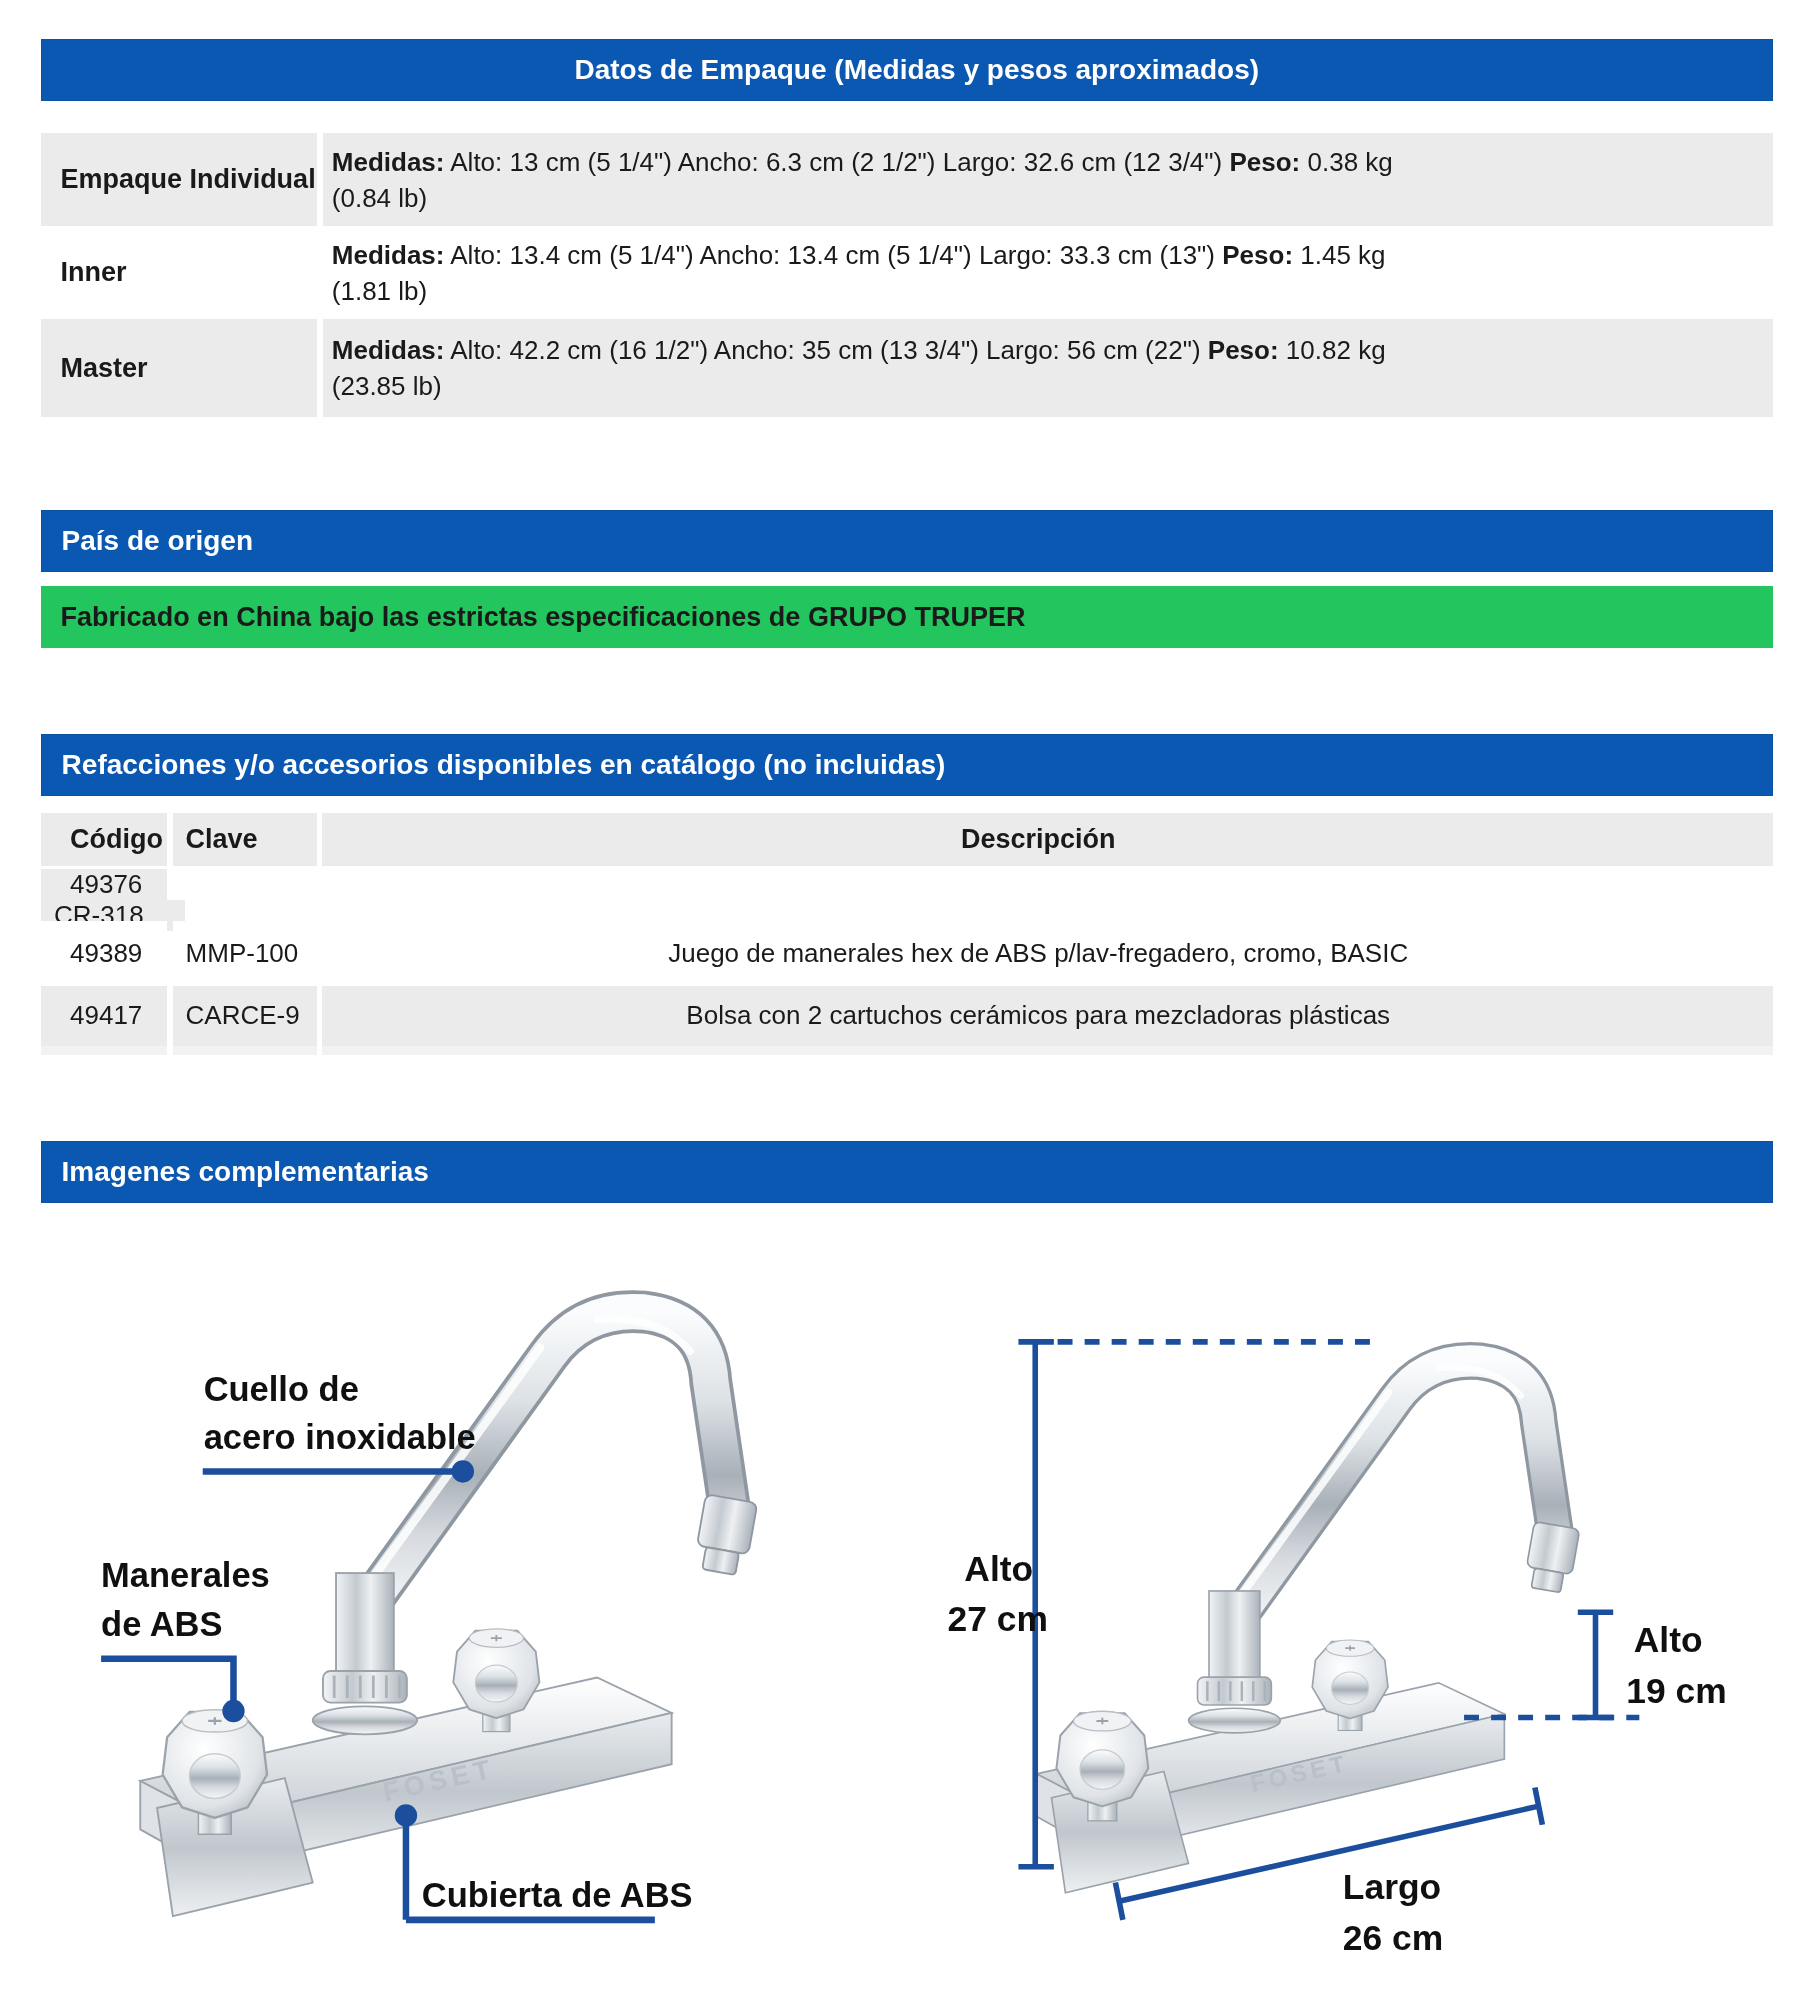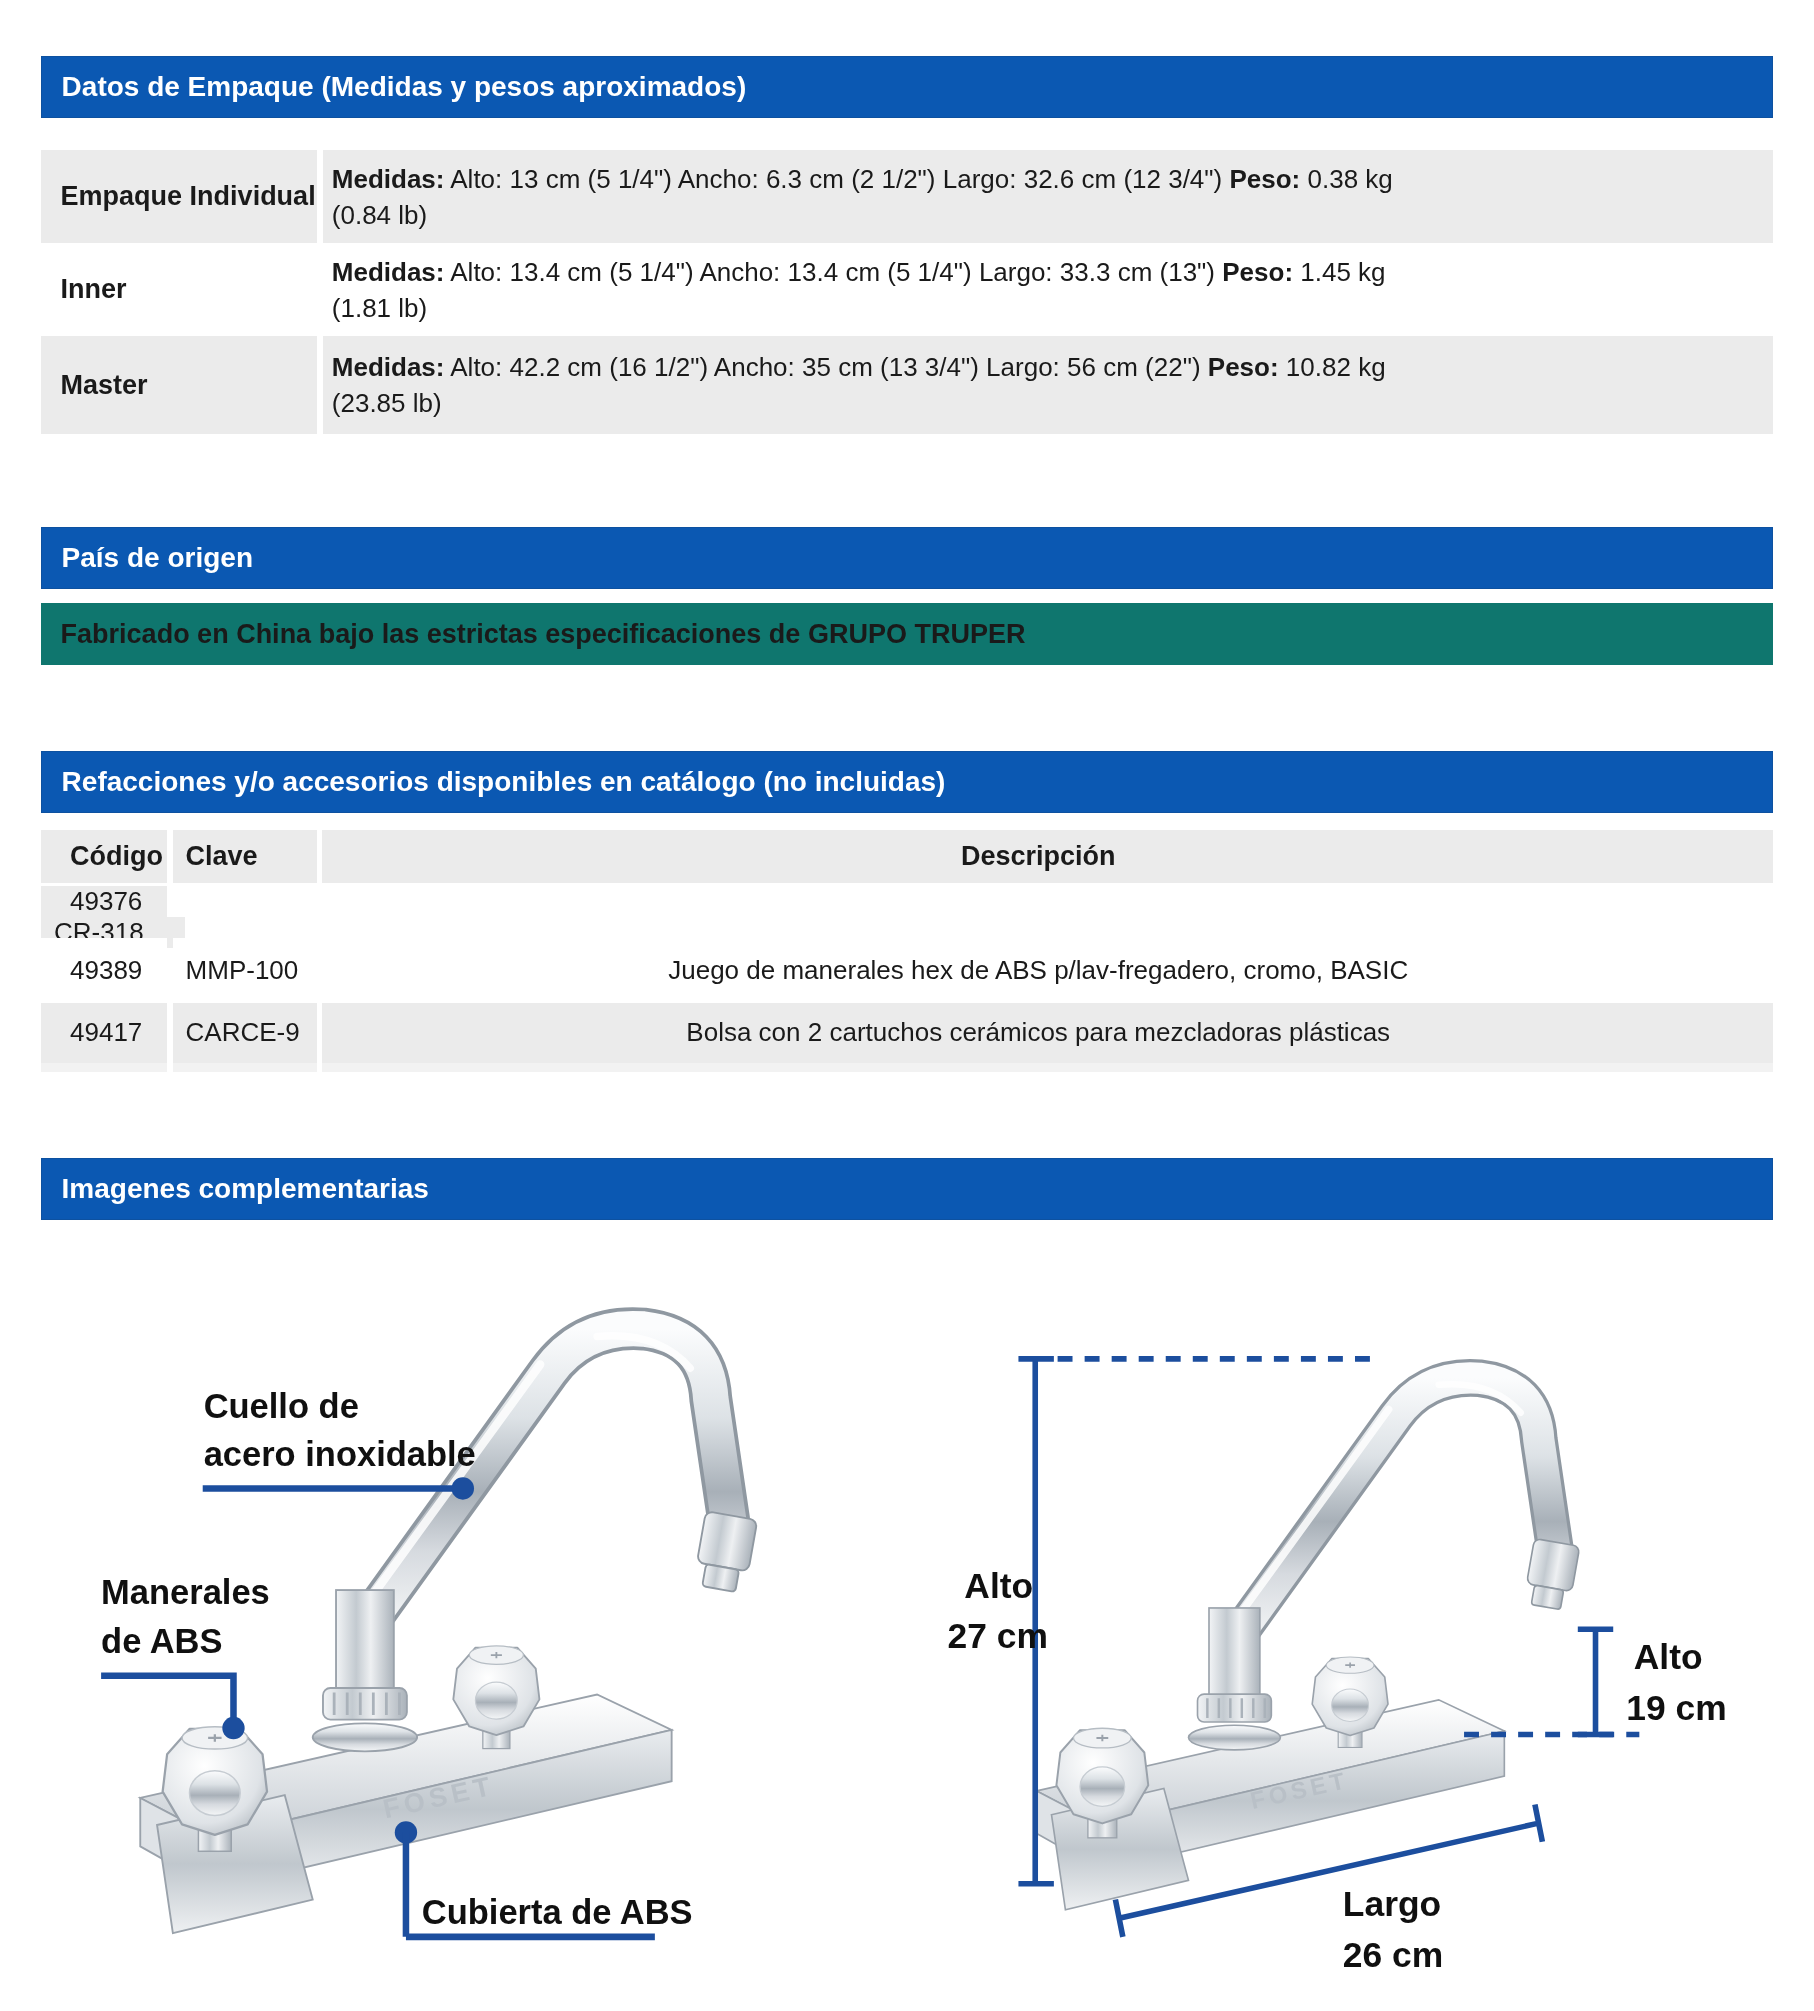--- a/index.html
+++ b/index.html
@@ -15,36 +15,36 @@
     background:#0b58b2;
     border:1.9px solid #0d51a0;
     box-sizing:border-box;
     color:#ffffff;
     font-weight:bold;
     font-size:28px;
     height:62px;
     display:flex;align-items:center;
     padding-left:19.6px;
   }
-  .bar.first{margin-top:56px;}
+  .bar.first{margin-top:39px;justify-content:center;}
   
   .t1{margin-top:32px;}
   .trow{display:flex;column-gap:5.6px;}
   .cell{box-sizing:border-box;display:flex;flex-direction:column;justify-content:center;}
   .gray .cell{background:#ebebeb;}
   .white .cell{background:#ffffff;}
   .strip .cell{background:#f2f2f2;}
   .t1 .lab{width:276px;padding-left:19.6px;font-weight:bold;font-size:27px;}
   .t1 .val{width:1451px;padding-left:9.3px;padding-right:37px;font-size:26px;line-height:36px;}
   .t1 .r1{min-height:93px;}
   .t1 .r2{min-height:93px;}
   .t1 .r3{min-height:98px;}
   .l2{display:block;}
   
-  .origen-row{margin-top:14px;background:#0f766e;min-height:62px;display:flex;align-items:center;
+  .origen-row{margin-top:14px;background:#22c55e;min-height:62px;display:flex;align-items:center;
     padding-left:19.6px;font-weight:bold;font-size:27px;}
   .mt-pais{margin-top:93px;}
   .mt-ref{margin-top:86px;}
   .mt-img{margin-top:86px;}
   
   .t2{margin-top:17px;}
   .t2 .c1{width:126px;padding-left:29px;}
   .t2 .c2{width:144px;padding-left:13px;}
   .t2 .c3{width:1451px;padding-left:9.3px;padding-right:28px;text-align:center;}
   .t2 .head{font-weight:bold;font-size:27px;}

